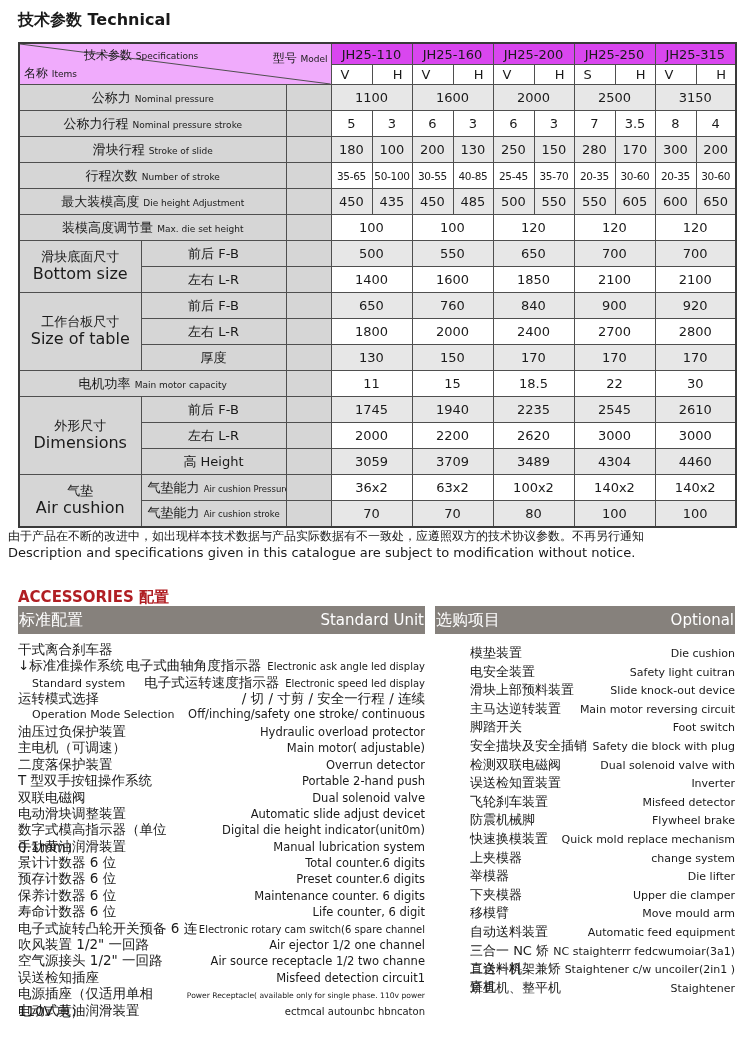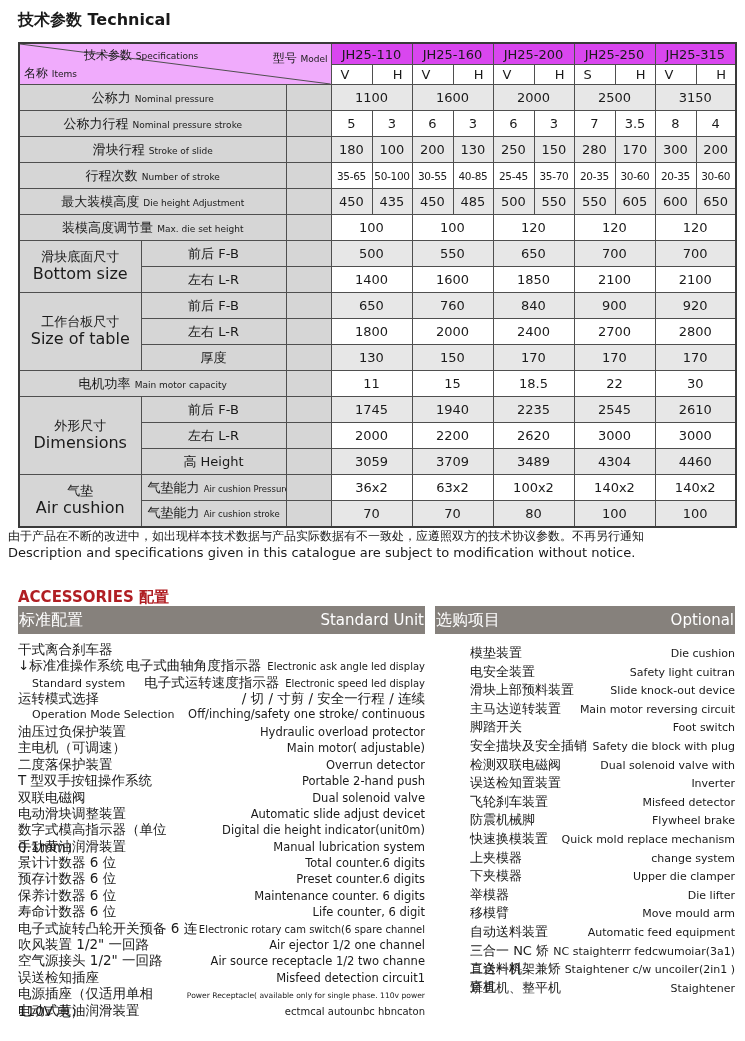--- a/index.html
+++ b/index.html
@@ -527,29 +527,29 @@
           <span class="lre">Quick mold replace mechanism</span>
         </span>
       </div>
       <div class="li">
         <span class="ll">上夹模器</span>
         <span class="lr">
           <span class="lre">change system</span>
         </span>
       </div>
       <div class="li">
+        <span class="ll">举模器</span>
+        <span class="lr">
+          <span class="lre">Die lifter</span>
+        </span>
+      </div>
+      <div class="li">
         <span class="ll">下夹模器</span>
         <span class="lr">
           <span class="lre">Upper die clamper</span>
-        </span>
-      </div>
-      <div class="li">
-        <span class="ll">举模器</span>
-        <span class="lr">
-          <span class="lre">Die lifter</span>
         </span>
       </div>
       <div class="li">
         <span class="ll">移模臂</span>
         <span class="lr">
           <span class="lre">Move mould arm</span>
         </span>
       </div>
       <div class="li">
         <span class="ll">自动送料装置</span>

